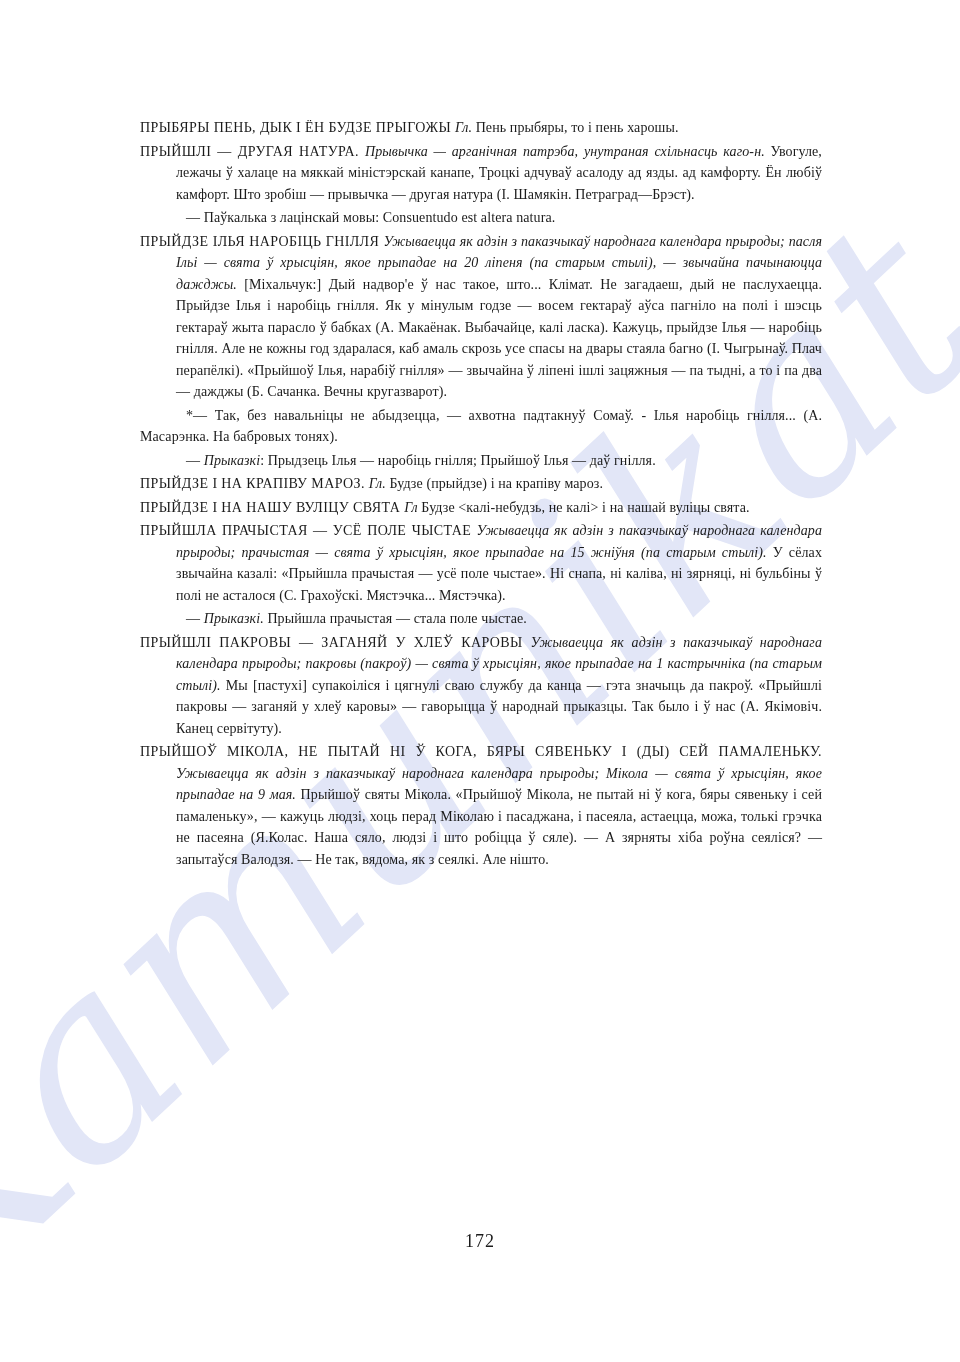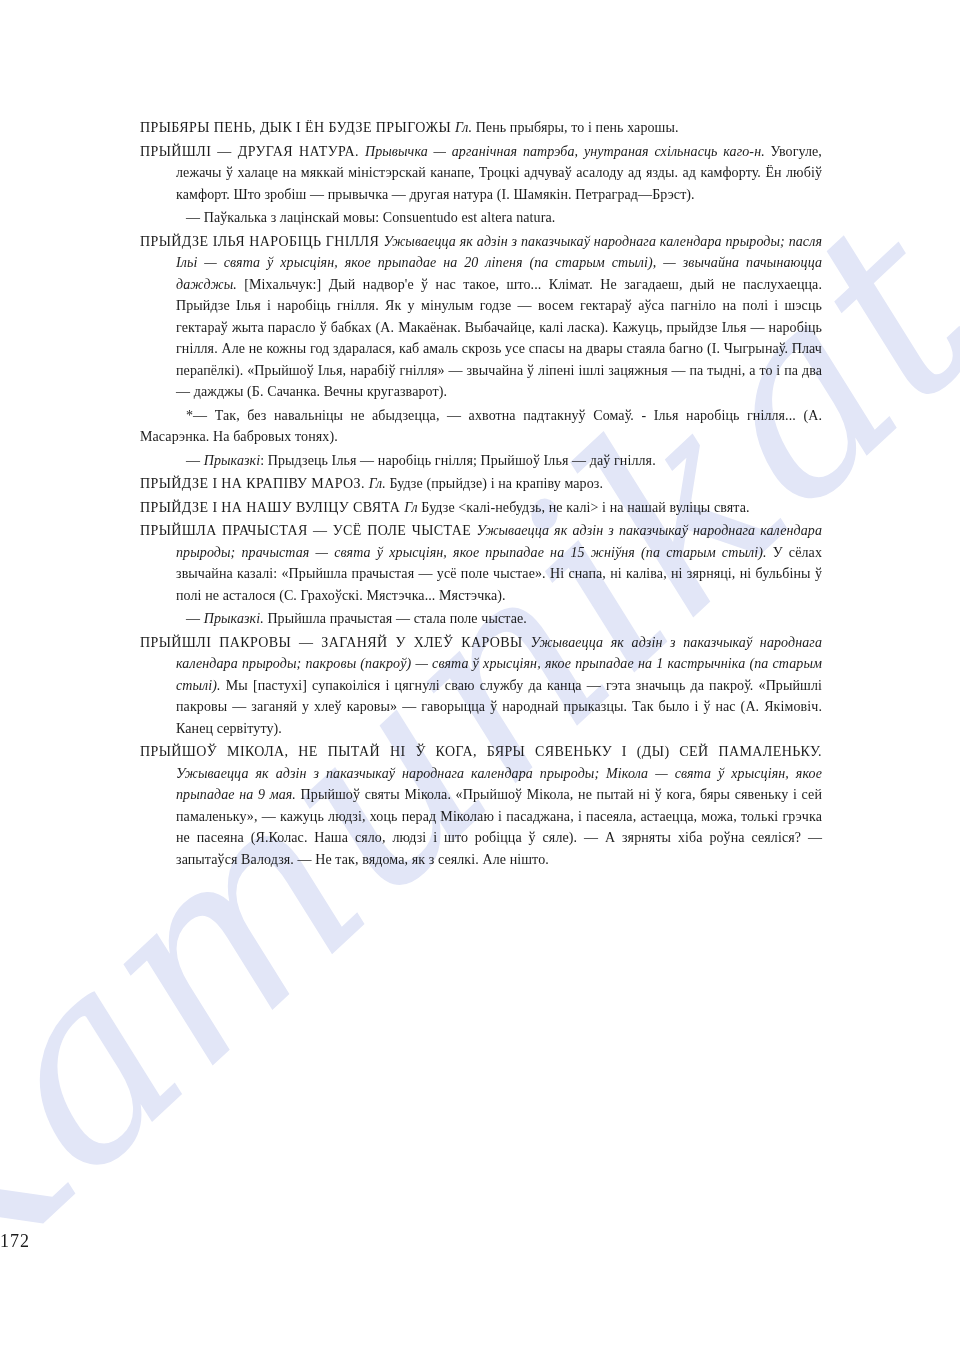--- a/index.html
+++ b/index.html
@@ -43,20 +43,21 @@
   }
   p.sub{
     text-indent:46px;
   }
   .seg-italic{font-style:italic;}
   .seg-caps{letter-spacing:0.4px;}
   .page-number{
     position:absolute;
     left:0;right:0;
     top:1231px;
+    text-align:center;
     font-size:18px;
     letter-spacing:1px;
     z-index:1;
   }
 </style>
 </head>
 <body>
 
 <div class="page">
   <div class="watermark">Kamunikat.org</div>

